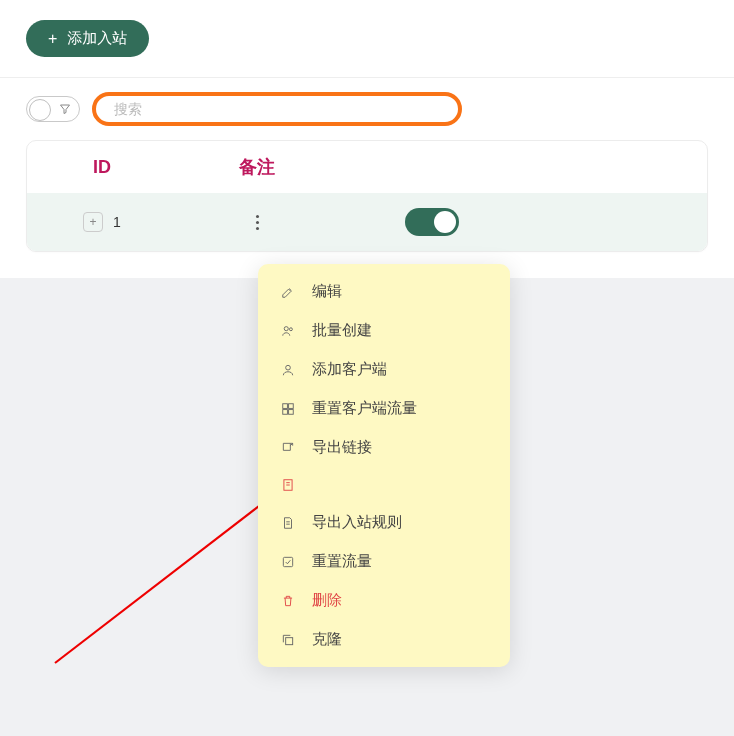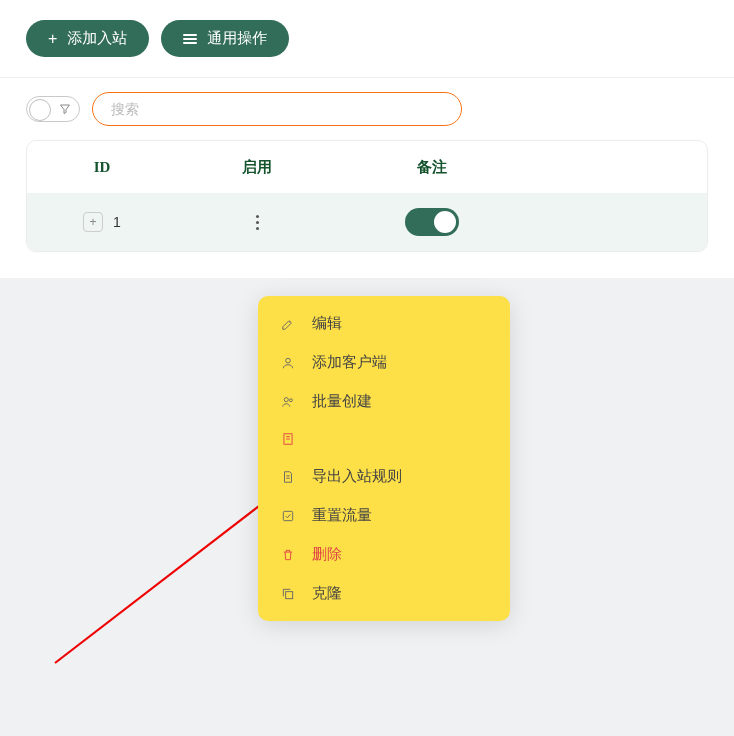--- a/index.html
+++ b/index.html
@@ -31,51 +31,51 @@
     .filter-toggle::before{
       content:"";position:absolute;left:2px;top:2px;width:20px;height:20px;
       border:1.5px solid #bfbfbf;border-radius:50%;background:#fff;
     }
     .filter-ic{
       position:absolute;right:8px;top:50%;transform:translateY(-50%);
       width:12px;height:12px;
     }
     .filter-ic svg{display:block;}
     .search{
-      flex:0 0 370px; height:34px; border:1px solid #f97316; border-radius:17px;
+      flex:0 0 370px; height:34px; border:4px solid #f97316; border-radius:17px;
       padding:0 18px; font-size:14px; color:#999; outline:none;
     }
     .search::placeholder{color:#bbb;}
 
     .table-wrap{ padding:0 26px 26px 26px; background:#fff; }
     .tbl{ width:100%; border:1px solid #ececec; border-radius:10px; overflow:hidden; background:#fff; box-shadow:0 1px 2px rgba(0,0,0,.02); }
     .tbl-head, .tbl-row{ display:grid; grid-template-columns:150px 160px 190px 1fr; align-items:center; }
-    .tbl-head{ height:52px; font-weight:600; font-size:15px; color:#14532d;font-family:Liberation Serif, serif; }
+    .tbl-head{ height:52px; font-weight:600; font-size:18px; color:#be185d; }
     .tbl-head > div{ text-align:center; }
     .tbl-row{ height:58px; background:#eef5f2; }
     .tbl-row > div{ text-align:center; display:flex; align-items:center; justify-content:center; gap:10px; }
     .expand{
       width:20px;height:20px;border:1px solid #ccc;border-radius:4px;
       display:flex;align-items:center;justify-content:center;color:#888;font-size:12px;line-height:1;
     }
     .kebab{
       display:flex;flex-direction:column;gap:3px;align-items:center;justify-content:center;
       width:24px;height:24px;cursor:pointer;
     }
     .kebab span{width:3px;height:3px;background:#555;border-radius:50%;}
     .switch{
       width:54px;height:28px;background:#326d59;border-radius:14px;position:relative;
     }
     .switch::after{
       content:"";position:absolute;right:3px;top:3px;width:22px;height:22px;background:#fff;border-radius:50%;
     }
 
     .dropdown{
-      position:absolute; top:296px; left:258px; width:252px;
-      background:#fde047; border-radius:10px;
+      position:absolute; top:264px; left:258px; width:252px;
+      background:#fef9c3; border-radius:10px;
       box-shadow:0 4px 24px rgba(0,0,0,.12);
       padding:8px 0;
       z-index:10;
     }
     .dd-item{
       display:flex;align-items:center;gap:16px;
       padding:10px 22px;
       font-size:15px;color:#444;cursor:pointer;
     }
     .dd-item.red{color:#e04646;}
@@ -86,47 +86,38 @@
   </style>
 </head>
 <body>
 
 <div class="panel">
   <div class="toolbar">
     <button class="btn">
       <span class="ic">+</span>
       <span>添加入站</span>
     </button>
-    <button class="btn">
-      <span class="ic lines-ic">
-          <span></span>
-          <span></span>
-          <span></span>
-        </span>
-      <span>通用操作</span>
-    </button>
   </div>
 </div>
 
 <div class="controls-row">
   <div class="filter-toggle">
     <span class="filter-ic">
       <svg width="12" height="12" viewBox="0 0 24 24" fill="none" stroke="#888" stroke-width="2">
           <path d="M3 4h18l-7 9v6l-4 2v-8z"></path>
         </svg>
     </span>
   </div>
   <input class="search" type="text" placeholder="搜索" style="">
 </div>
 
 <div class="table-wrap">
   <div class="tbl">
     <div class="tbl-head">
       <div>ID</div>
-      <div>启用</div>
       <div>备注</div>
     </div>
     <div class="tbl-row">
       <div>
         <span class="expand">+</span>
         <span>1</span>
       </div>
       <div>
         <span class="kebab">
             <span></span>
@@ -147,35 +138,55 @@
       <svg width="14" height="14" viewBox="0 0 24 24" fill="none" stroke="#666" stroke-width="1.6">
           <path d="M3 17l10-10 4 4-10 10H3v-4z"></path>
           <path d="M14 6l4 4"></path>
         </svg>
     </span>
     <span>编辑</span>
   </div>
   <div class="dd-item">
     <span class="dd-ic">
       <svg width="14" height="14" viewBox="0 0 24 24" fill="none" stroke="#666" stroke-width="1.6">
-          <circle cx="12" cy="8" r="4"></circle>
-          <path d="M4 21c0-4 4-6 8-6s8 2 8 6"></path>
-        </svg>
-    </span>
-    <span>添加客户端</span>
-  </div>
-  <div class="dd-item">
-    <span class="dd-ic">
-      <svg width="14" height="14" viewBox="0 0 24 24" fill="none" stroke="#666" stroke-width="1.6">
           <circle cx="9" cy="8" r="3.5"></circle>
           <circle cx="17" cy="9" r="2.5"></circle>
           <path d="M3 20c0-3 3-5 6-5s6 2 6 5"></path>
         </svg>
     </span>
     <span>批量创建</span>
+  </div>
+  <div class="dd-item">
+    <span class="dd-ic">
+      <svg width="14" height="14" viewBox="0 0 24 24" fill="none" stroke="#666" stroke-width="1.6">
+          <circle cx="12" cy="8" r="4"></circle>
+          <path d="M4 21c0-4 4-6 8-6s8 2 8 6"></path>
+        </svg>
+    </span>
+    <span>添加客户端</span>
+  </div>
+  <div class="dd-item">
+    <span class="dd-ic">
+      <svg width="14" height="14" viewBox="0 0 24 24" fill="none" stroke="#666" stroke-width="1.6">
+          <rect x="3" y="3" width="8" height="8"></rect>
+          <rect x="13" y="3" width="8" height="8"></rect>
+          <rect x="3" y="13" width="8" height="8"></rect>
+          <rect x="13" y="13" width="8" height="8"></rect>
+        </svg>
+    </span>
+    <span>重置客户端流量</span>
+  </div>
+  <div class="dd-item">
+    <span class="dd-ic">
+      <svg width="14" height="14" viewBox="0 0 24 24" fill="none" stroke="#666" stroke-width="1.6">
+          <path d="M4 4h12v12H4z"></path>
+          <path d="M16 8l4-4M20 4v4M20 4h-4"></path>
+        </svg>
+    </span>
+    <span>导出链接</span>
   </div>
   <div class="dd-item red">
     <span class="dd-ic">
       <svg width="14" height="14" viewBox="0 0 24 24" fill="none" stroke="#e04646" stroke-width="1.6">
           <rect x="5" y="3" width="14" height="18"></rect>
           <path d="M9 8h6M9 12h6"></path>
         </svg>
     </span>
   </div>
   <div class="dd-item">

